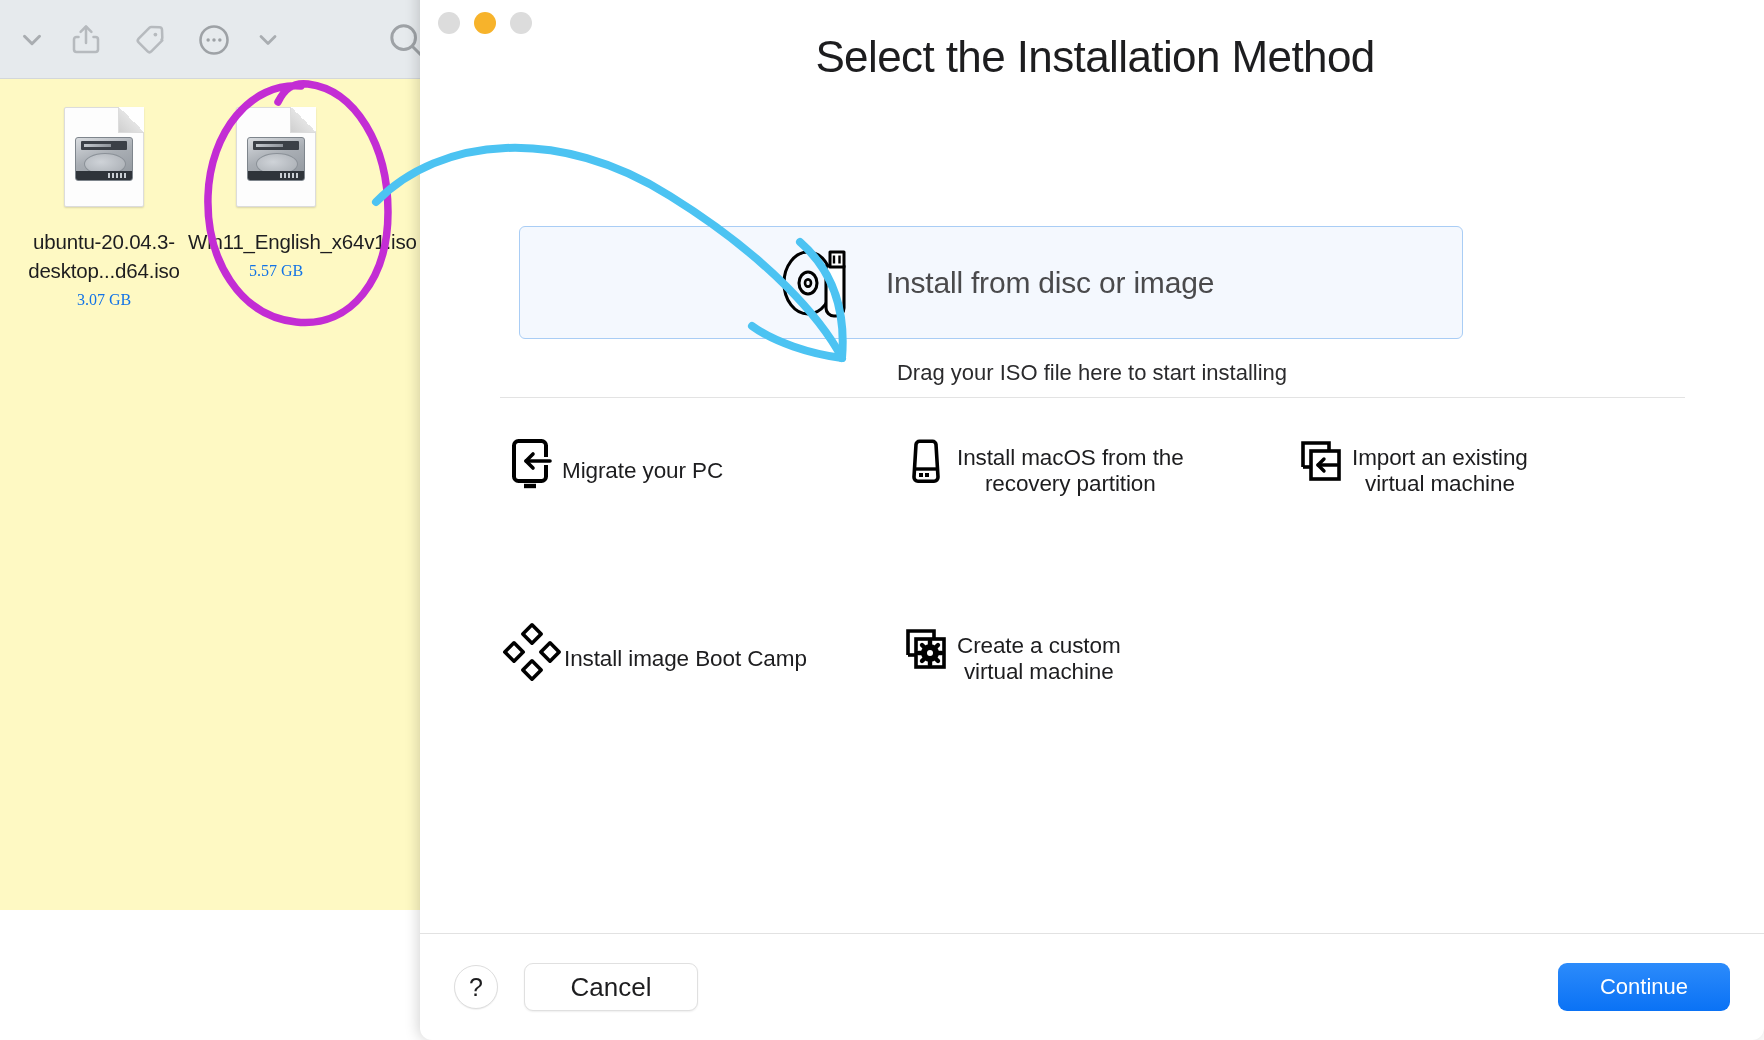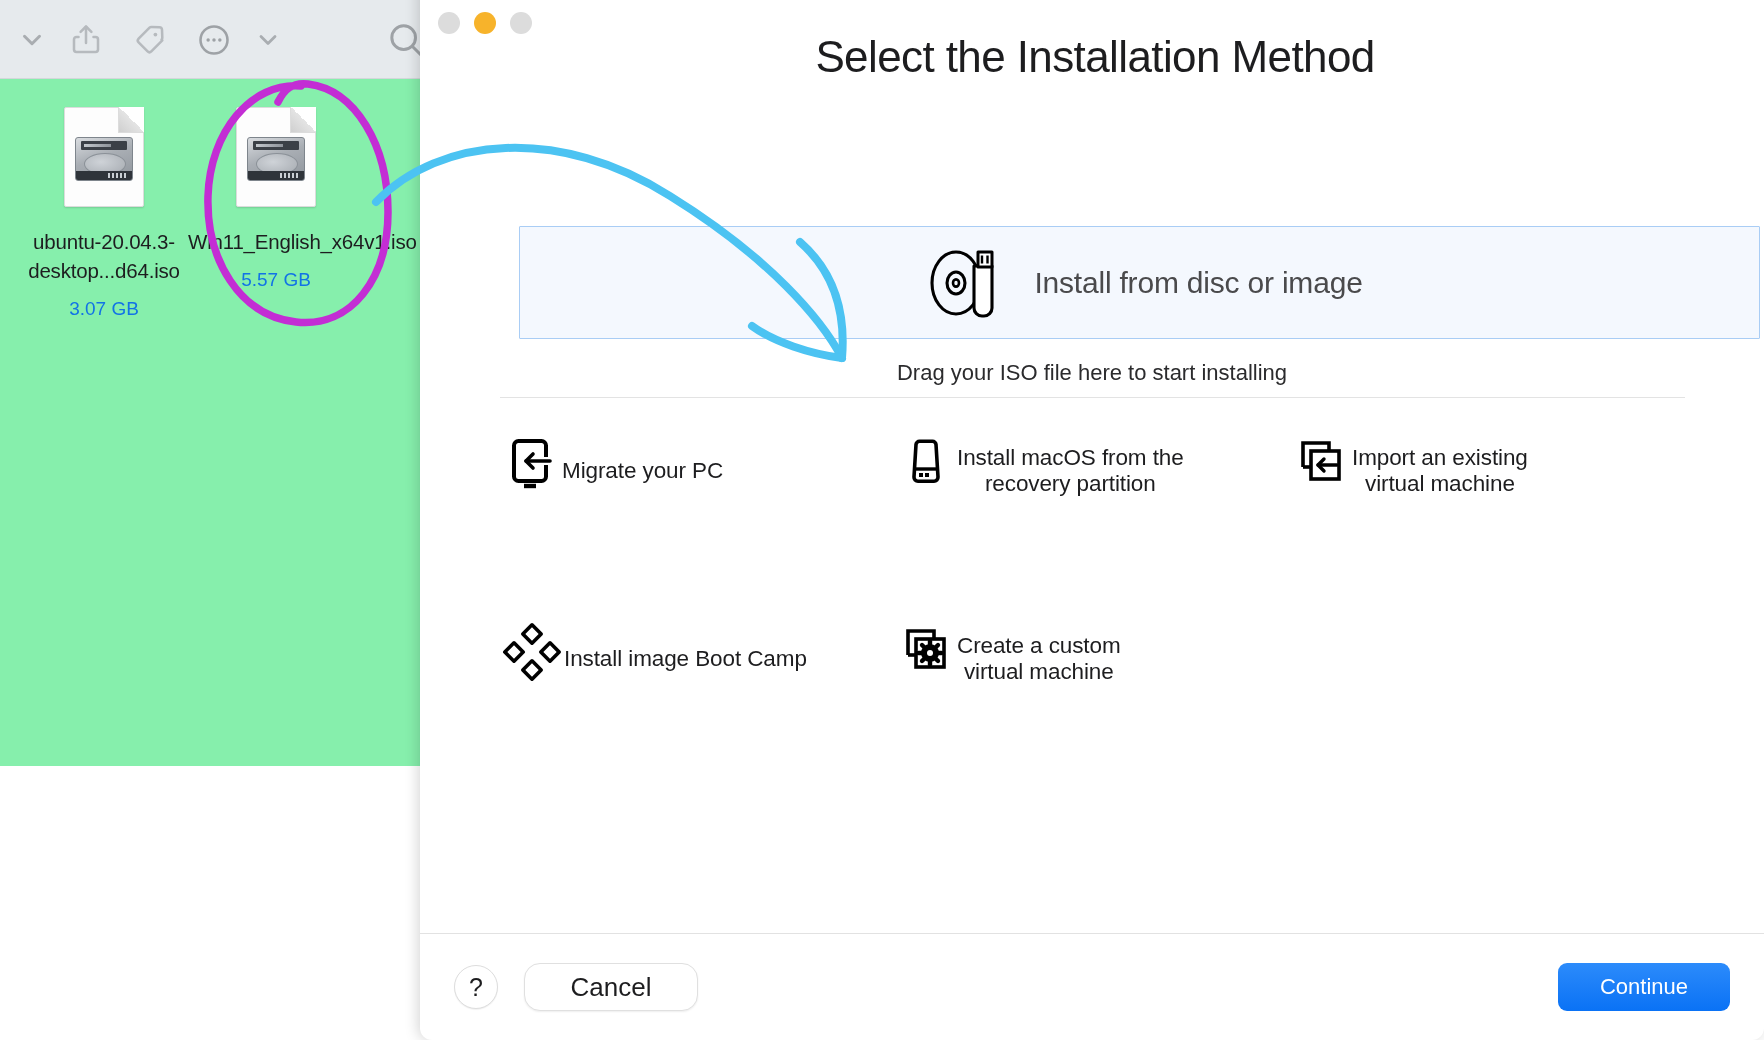--- a/index.html
+++ b/index.html
@@ -31,22 +31,22 @@
   .tb-btn {
     width: 64px; height: 52px;
     display: flex; align-items: center; justify-content: center;
     color: #a9adb1;
   }
   .tb-btn.narrow { width: 44px; }
   .tb-spacer { flex: 1; }
 
   .finder-body {
     position: absolute; left: 0; top: 79px;
-    width: 476px; height: 687px;
-    background: #86efac;
+    width: 476px; height: 831px;
+    background: #fef9c3;
   }
   .icon-grid {
     display: flex; padding: 28px 0 0 18px; gap: 0px;
   }
   .file-cell {
     width: 172px;
     display: flex; flex-direction: column; align-items: center;
     text-align: center;
   }
   .iso-icon {
@@ -97,21 +97,21 @@
   .hdd-bar::after{
     content:""; position:absolute; right:4px; top:2px; width:20px; height:5px;
     background: repeating-linear-gradient(90deg,#c9ced3 0 2px,#2f343a 2px 4px);
   }
   .file-name {
     font-size: 20.5px; color: #1d1d1f; line-height: 29px;
     letter-spacing: -0.2px;
     max-width: 176px;
   }
   .file-size {
-    font-size: 19px; color: #1273e6; line-height: 28px; margin-top: 10px;
+    font-size: 16px; color: #1273e6; line-height: 28px; margin-top: 1px; font-family: Liberation Serif, serif;
   }
 
   
   .magenta-circle {
     position: absolute; left: 196px; top: 72px;
     width: 200px; height: 270px;
     pointer-events: none;
   }
 
   
@@ -134,24 +134,24 @@
 
   .dlg-title {
     position: absolute; top: 60px; left: 3px; width: 1344px;
     text-align: center;
     font-size: 44px; font-weight: 400; color: #1d1d1f;
     letter-spacing: -0.6px;
   }
 
   .dropzone {
     position: absolute; left: 99px; top: 254px;
-    width: 1241px; height: 113px;
+    width: 944px; height: 113px;
     background: #f4f8fe;
     border: 1px solid #a9cdf5;
-    border-radius: 1px;
+    border-radius: 6px;
     display: flex; align-items: center; justify-content: center;
     gap: 22px;
   }
   .dropzone-label {
     font-size: 30px; color: #4a4a4c; letter-spacing: -0.2px;
   }
   .drop-hint {
     position: absolute; left: 0; top: 388px; width: 1344px;
     text-align: center; font-size: 22px; color: #2b2b2d;
   }
@@ -192,21 +192,21 @@
   }
   .help-btn {
     width: 44px; height: 44px; border-radius: 50%;
     border: 1px solid #dddddd; background: #fff;
     display: flex; align-items: center; justify-content: center;
     font-size: 25px; color: #1d1d1f;
     box-shadow: 0 1px 1px rgba(0,0,0,.06);
   }
   .cancel-btn {
     margin-left: 26px;
-    width: 174px; height: 48px; border-radius: 16px;
+    width: 174px; height: 48px; border-radius: 9px;
     border: 1px solid #e0e0e0; background: #fff;
     display: flex; align-items: center; justify-content: center;
     font-size: 26px; color: #1d1d1f;
     box-shadow: 0 1px 2px rgba(0,0,0,.07);
   }
   .footer-spacer { flex: 1; }
   .continue-btn {
     width: 172px; height: 48px; border-radius: 9px;
     background: linear-gradient(180deg,#2c8bfb 0%, #0a72f5 100%);
     display: flex; align-items: center; justify-content: center;

